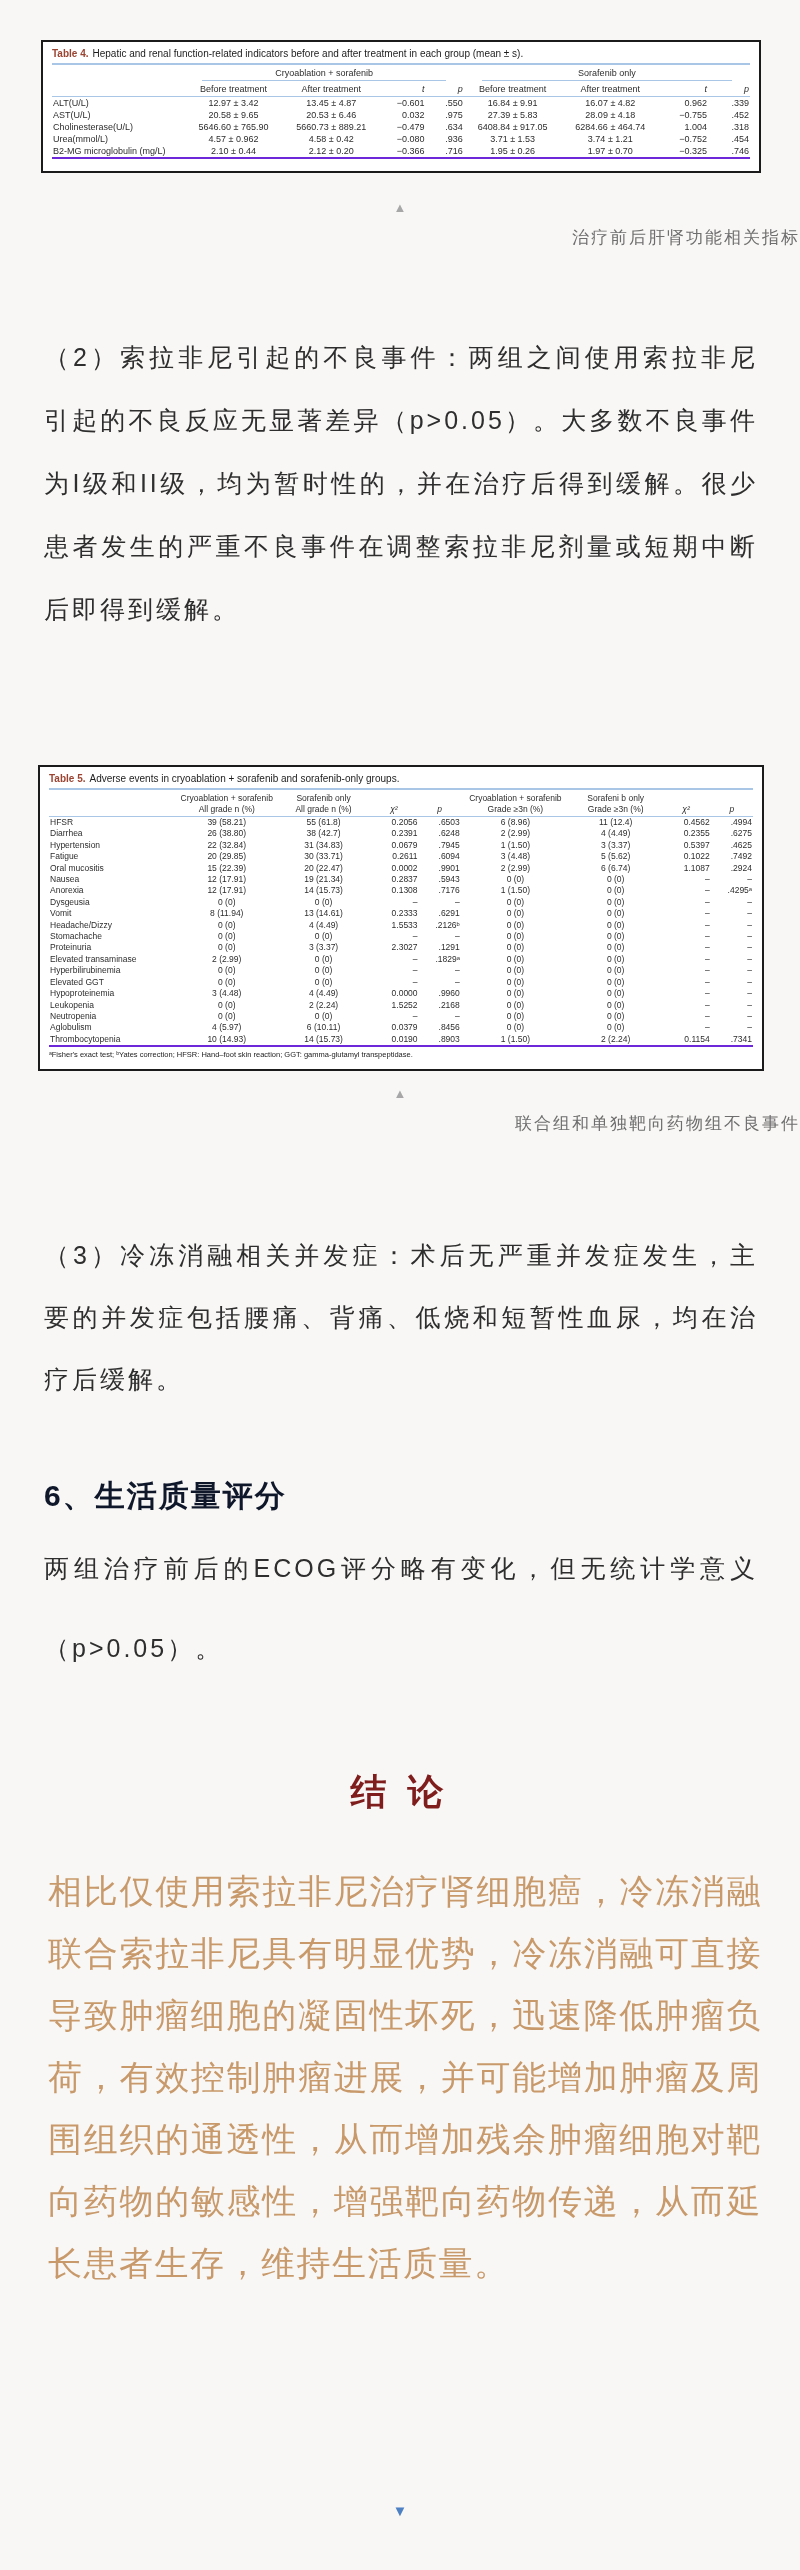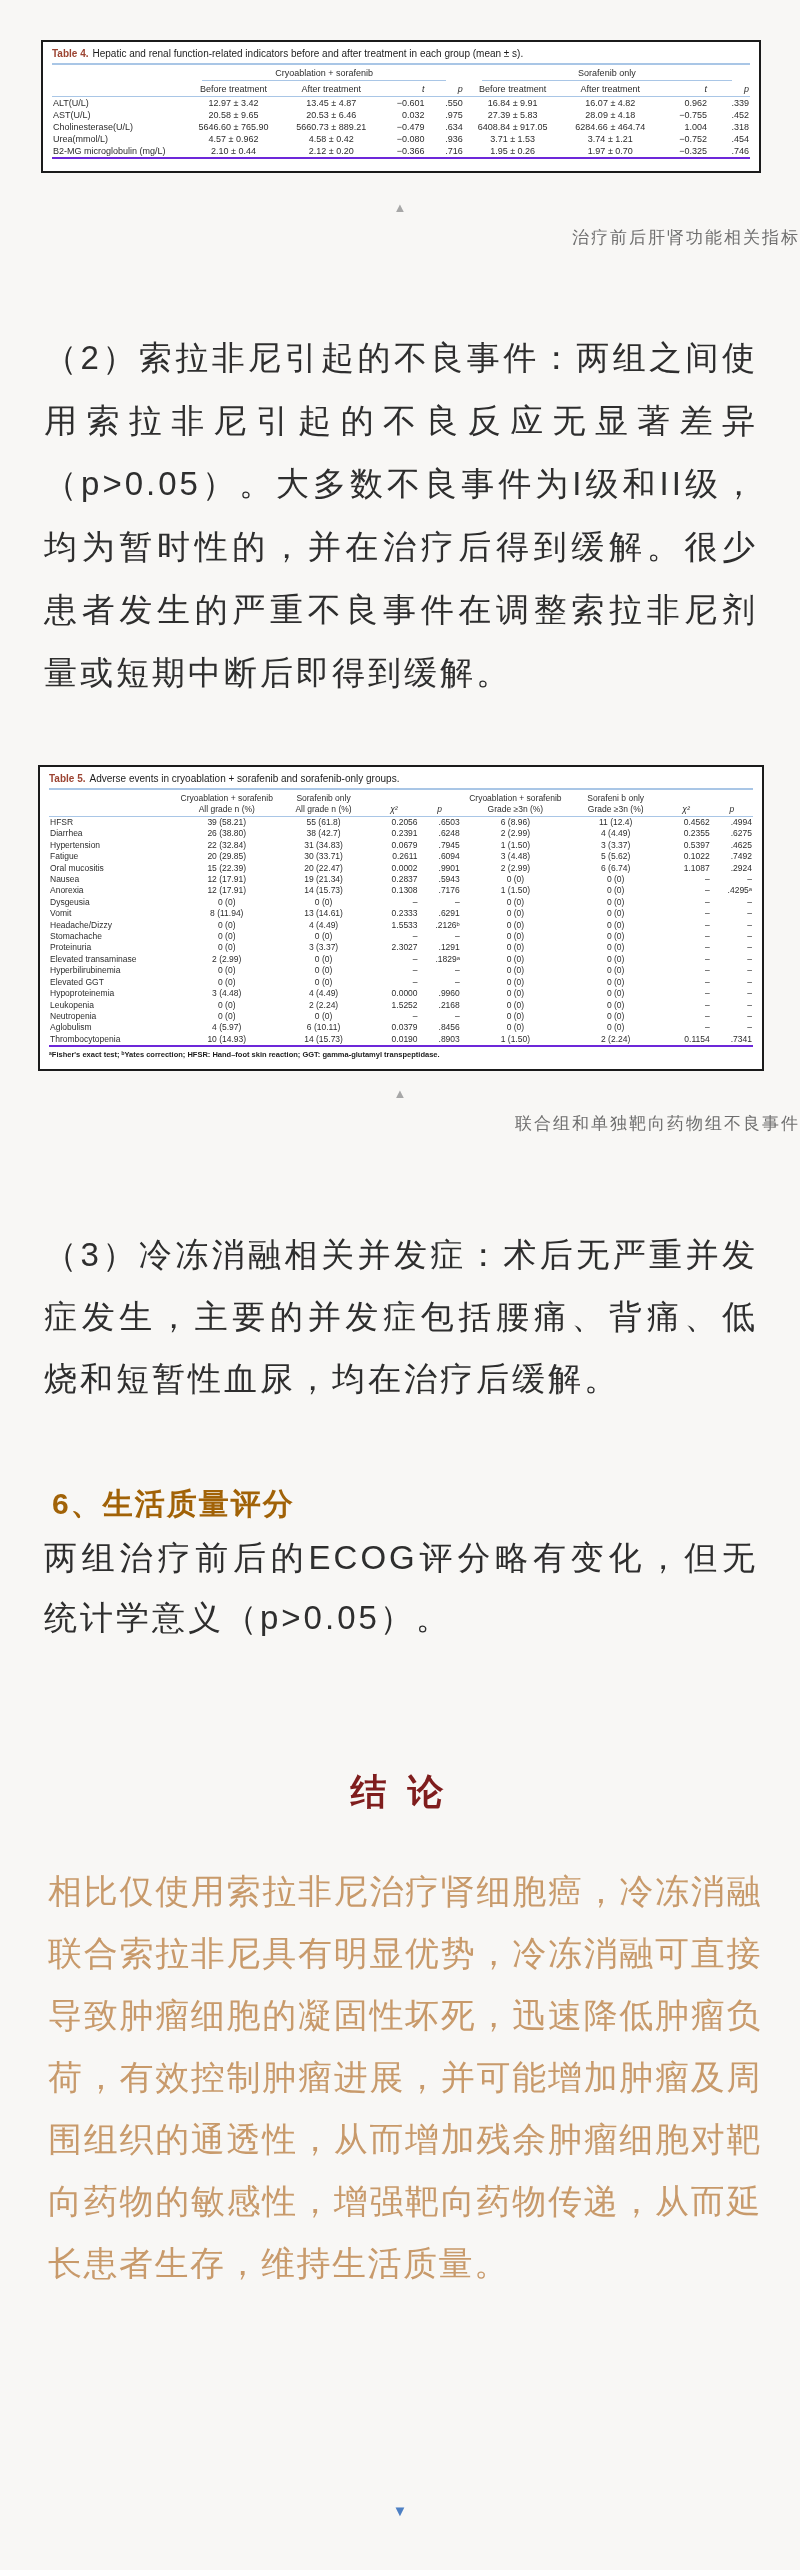--- a/index.html
+++ b/index.html
@@ -44,43 +44,43 @@
   tr.sub-row th{border-bottom:1.5px solid #a9c6e6;}
   tr.hdr5 th{border-bottom:1.5px solid #a9c6e6;}
   tbody tr:last-child td{border-bottom:2px solid #6d28d9;}
   th.c{text-align:center;}
   th.r{text-align:right;}
   td.lbl, th.lbl{text-align:left;}
   td.num-c{text-align:center;}
   td.num-r{text-align:right;}
   .it{font-style:italic;}
   .h1,.h2{text-align:center;line-height:10.5px;}
-  .footnote{font-size:7.5px;line-height:10px;color:#1c1c1c;padding-top:3px;white-space:nowrap;overflow:hidden;font-weight:bold;}
+  .footnote{font-size:7.5px;line-height:10px;color:#1c1c1c;padding-top:3px;white-space:nowrap;overflow:hidden;}
 
   
   .cap-block{position:absolute;left:0;width:800px;text-align:center;}
   #cap1{top:200px;}
   #cap2{top:1086px;}
   .tri-up{display:block;font-size:13px;line-height:15px;color:#a7a7a7;}
   .cap-text{margin-top:11px;font-size:17px;letter-spacing:2px;color:#6e6e6e;text-align:right;}
 
   
   .para{
     position:absolute;left:44px;width:714px;margin:0;
-    font-size:33px;line-height:63px;letter-spacing:3px;
+    font-size:25px;line-height:63px;letter-spacing:3px;
     color:#2e2e2e;text-align:justify;
   }
   #para2{top:326px;}
   #para3{top:1224px;line-height:62px;}
-  #para6{top:1528px;line-height:60px;}
+  #para6{top:1528px;line-height:80px;}
 
   .sec-head{
-    position:absolute;left:44px;top:1476px;margin:8px;
+    position:absolute;left:44px;top:1476px;margin:0;
     font-size:30px;font-weight:bold;letter-spacing:2px;
-    color:#a16207;
+    color:#0f172a;
   }
 
   
   .concl-title{
     position:absolute;left:0;top:1768px;width:800px;margin:0;
     text-align:center;
     font-family:"Liberation Serif",serif;
     font-size:36px;font-weight:bold;letter-spacing:6px;
     color:#7f1d1d;
   }

